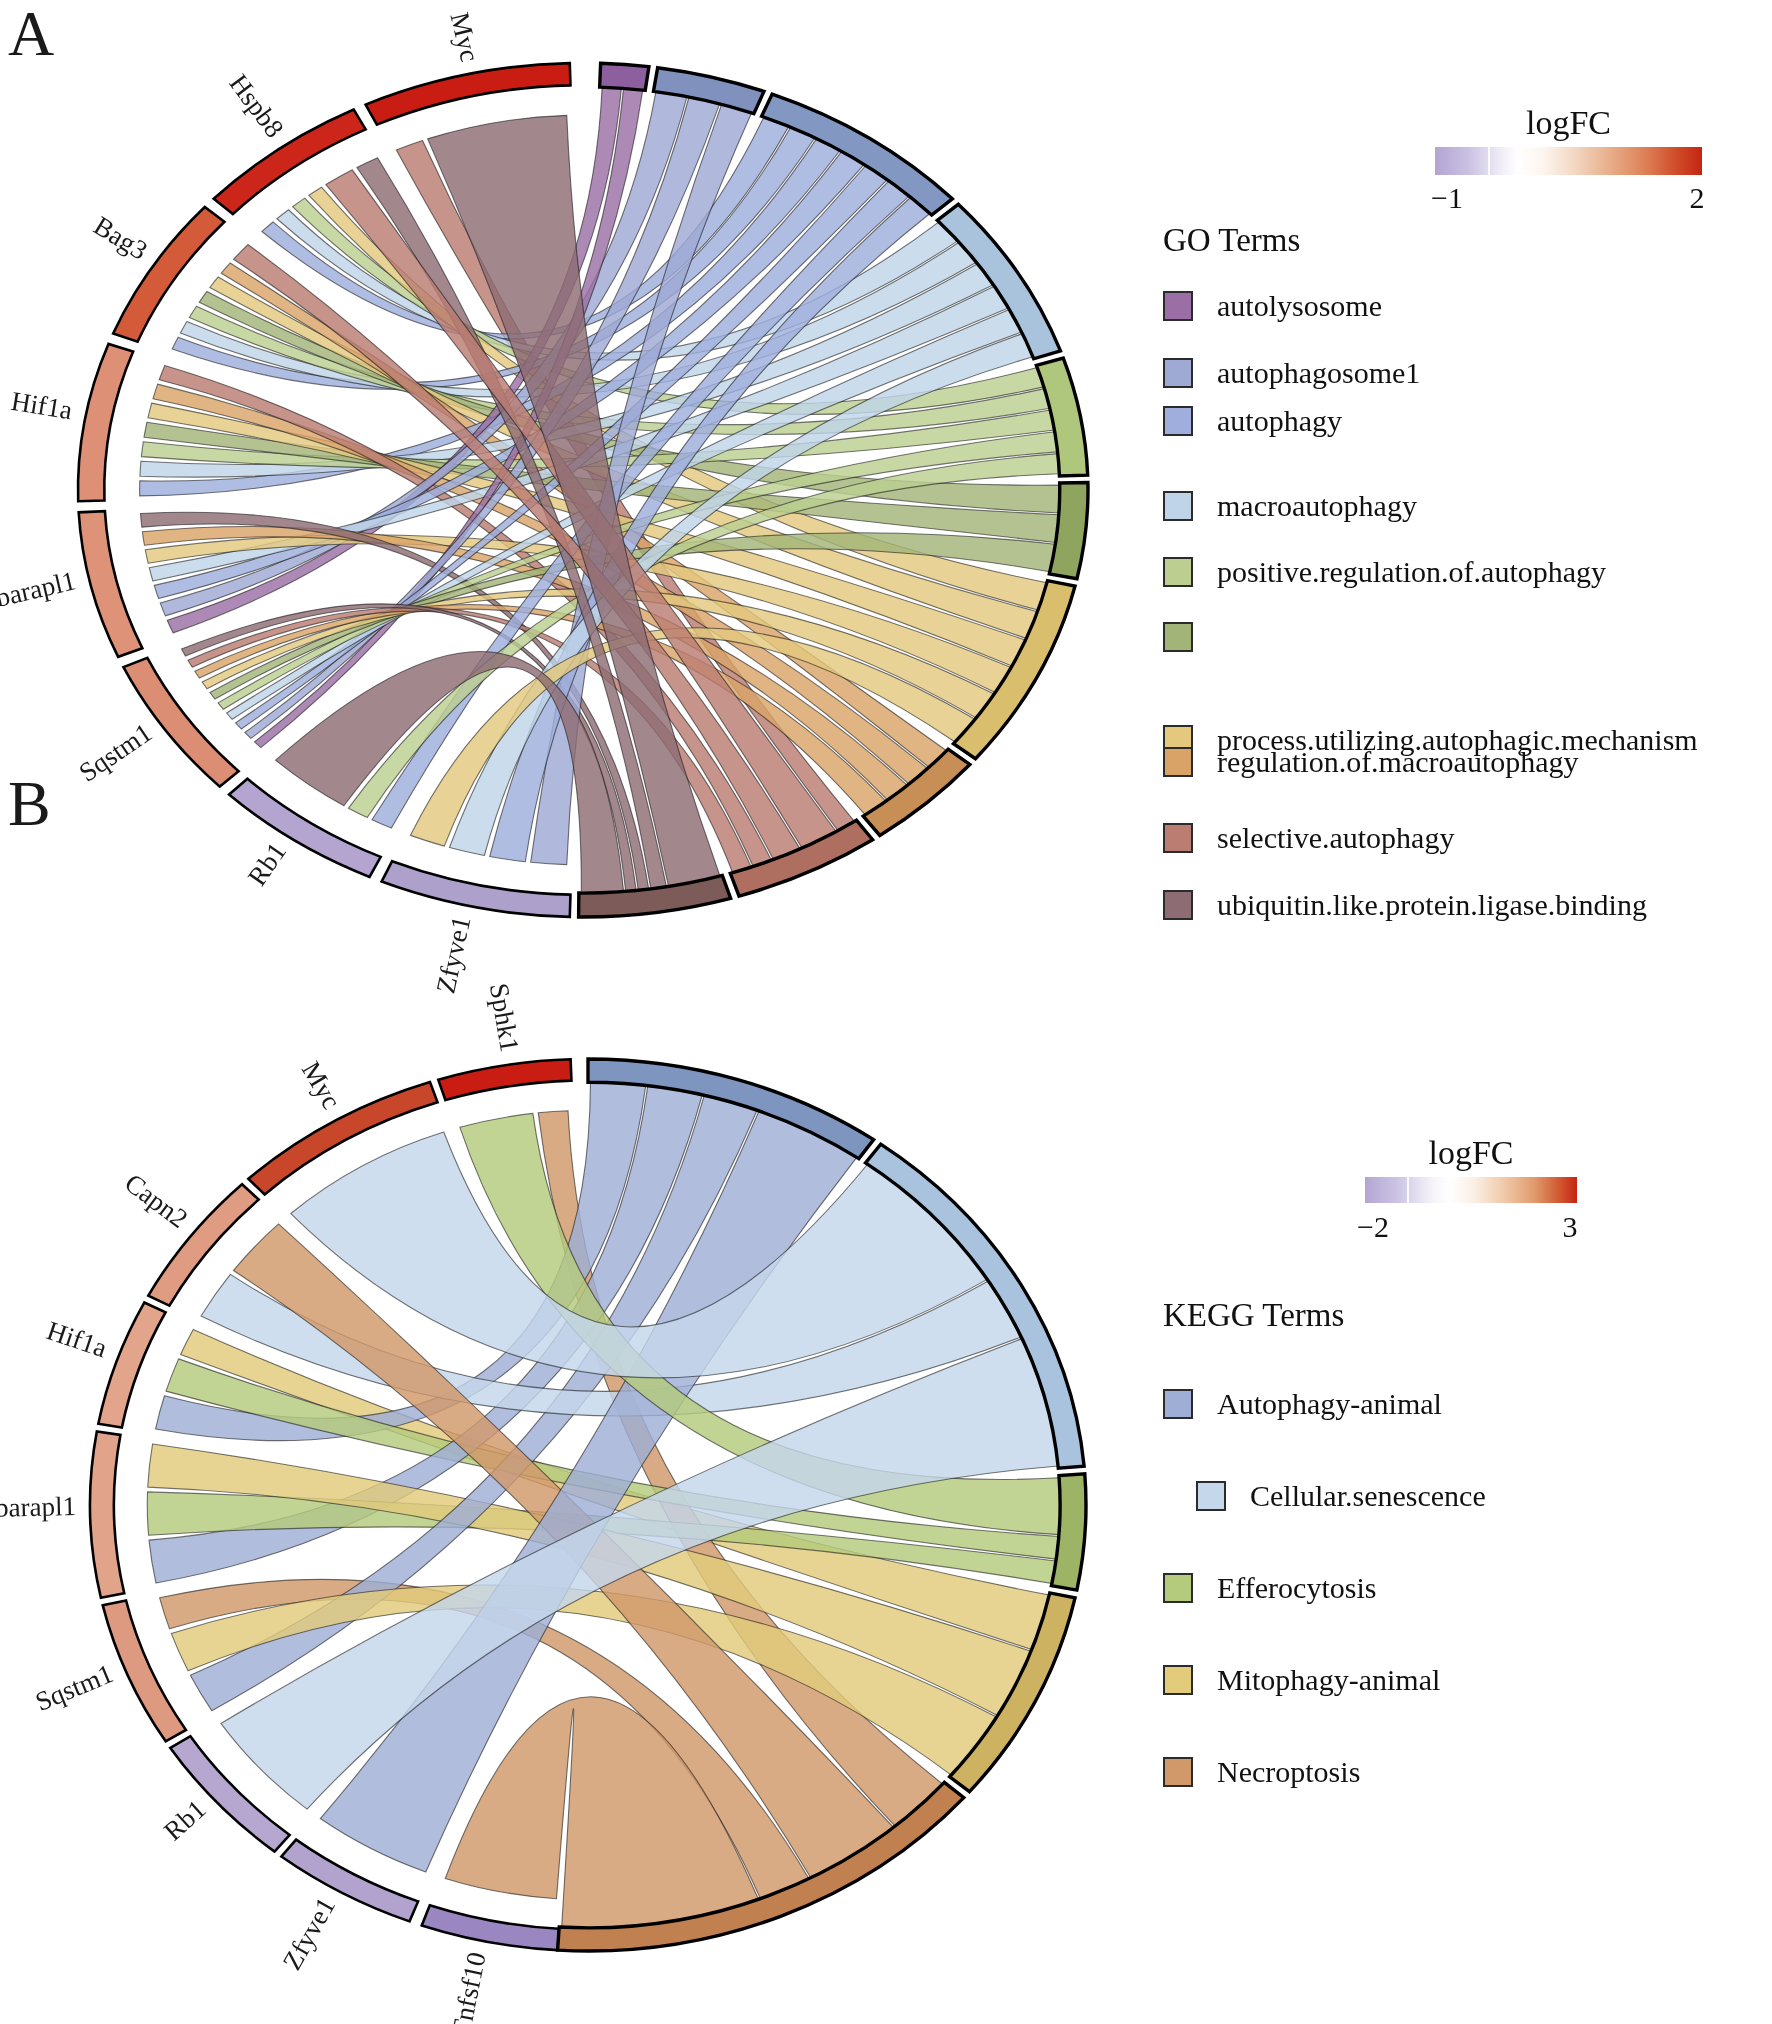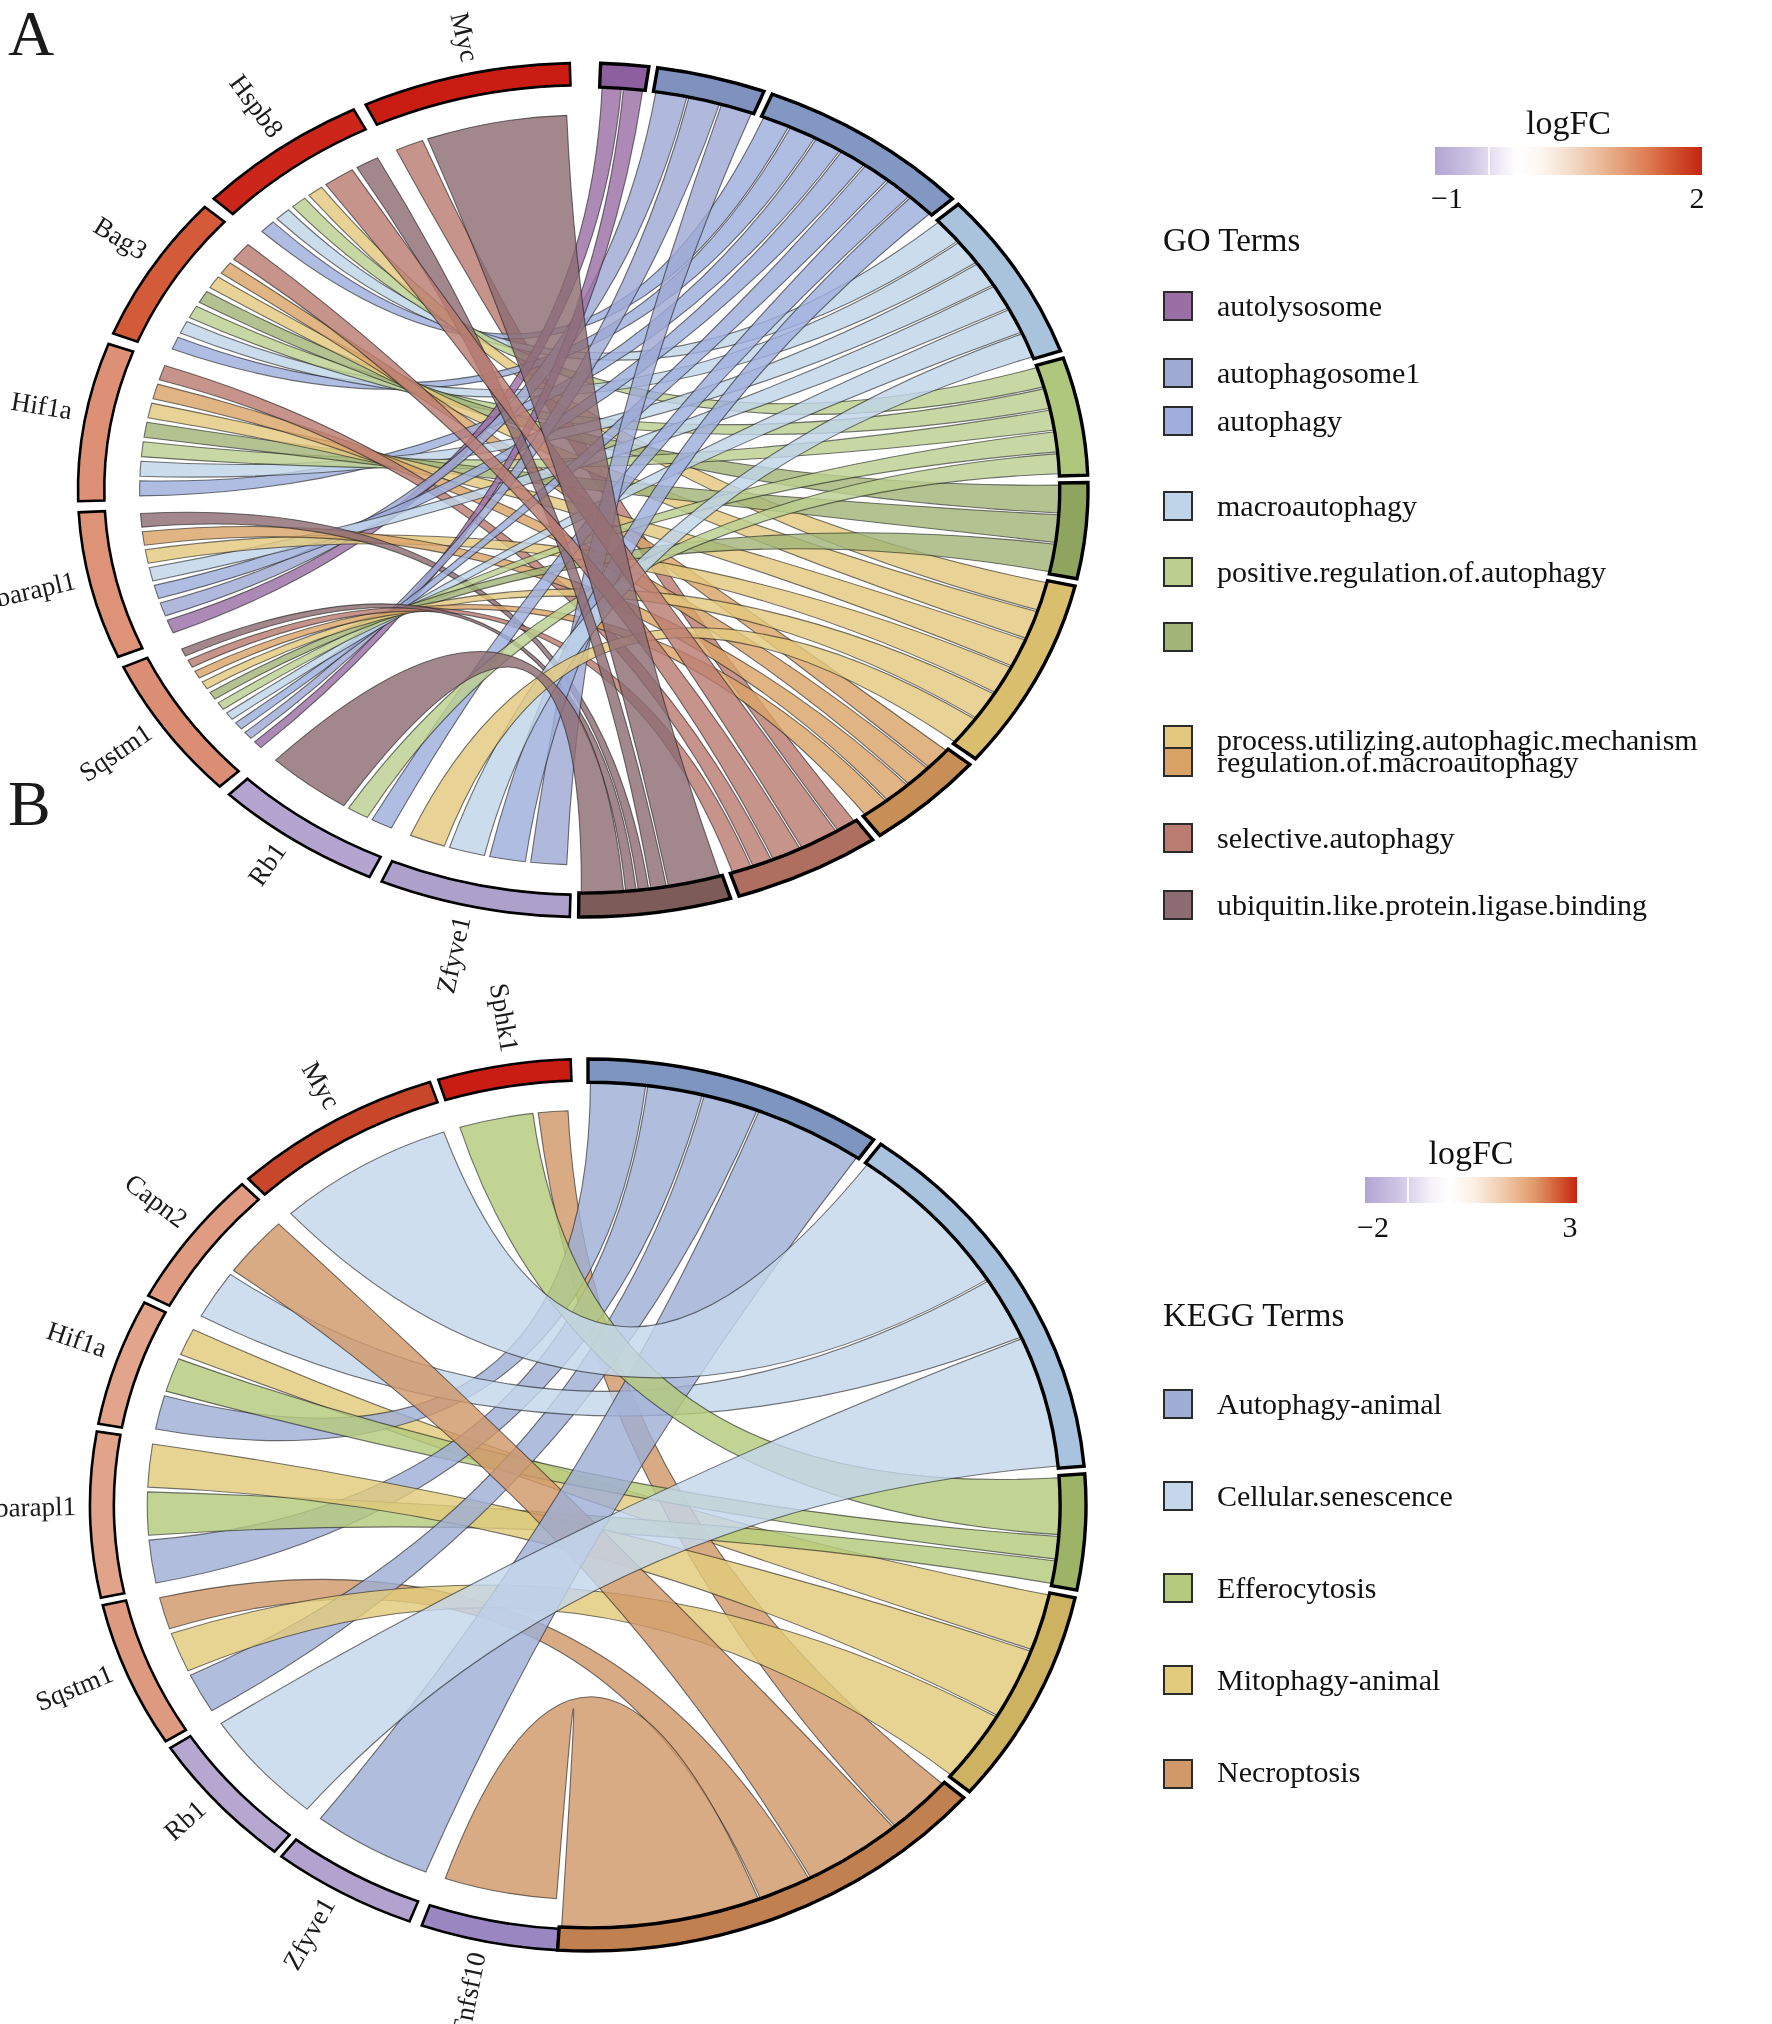--- a/index.html
+++ b/index.html
@@ -203,30 +203,30 @@
     <div class="cb-tick" style="left:20%;top:0;height:100%;"></div>
   </div>
   <div class="cb-min" style="left:1351px;top:1210px;width:44px;text-align:center;">−2</div>
   <div class="cb-max" style="left:1548px;top:1210px;width:44px;text-align:center;">3</div>
   <div class="legend-title" style="top:1297px;">KEGG Terms</div>
   <div class="legend-items" id="legend-items-b">
       <div class="legend-item" style="top: 1387px;">
         <span class="legend-swatch" style="background: rgb(159, 174, 213);"></span>
         <span class="legend-label">Autophagy-animal</span>
       </div>
-      <div class="legend-item" style="top: 1479px;">
+      <div class="legend-item" style="top: 1479px; margin-left: 33px;">
         <span class="legend-swatch" style="background: rgb(196, 215, 235);"></span>
         <span class="legend-label">Cellular.senescence</span>
       </div>
       <div class="legend-item" style="top: 1571px;">
         <span class="legend-swatch" style="background: rgb(180, 202, 125);"></span>
         <span class="legend-label">Efferocytosis</span>
       </div>
       <div class="legend-item" style="top: 1663px;">
         <span class="legend-swatch" style="background: rgb(226, 203, 123);"></span>
         <span class="legend-label">Mitophagy-animal</span>
       </div>
-      <div class="legend-item" style="top: 1755px; align-items: flex-end;">
+      <div class="legend-item" style="top: 1755px;">
         <span class="legend-swatch" style="background: rgb(209, 153, 106);"></span>
         <span class="legend-label">Necroptosis</span>
       </div>
     </div>
 </div>
 
 </body></html>

